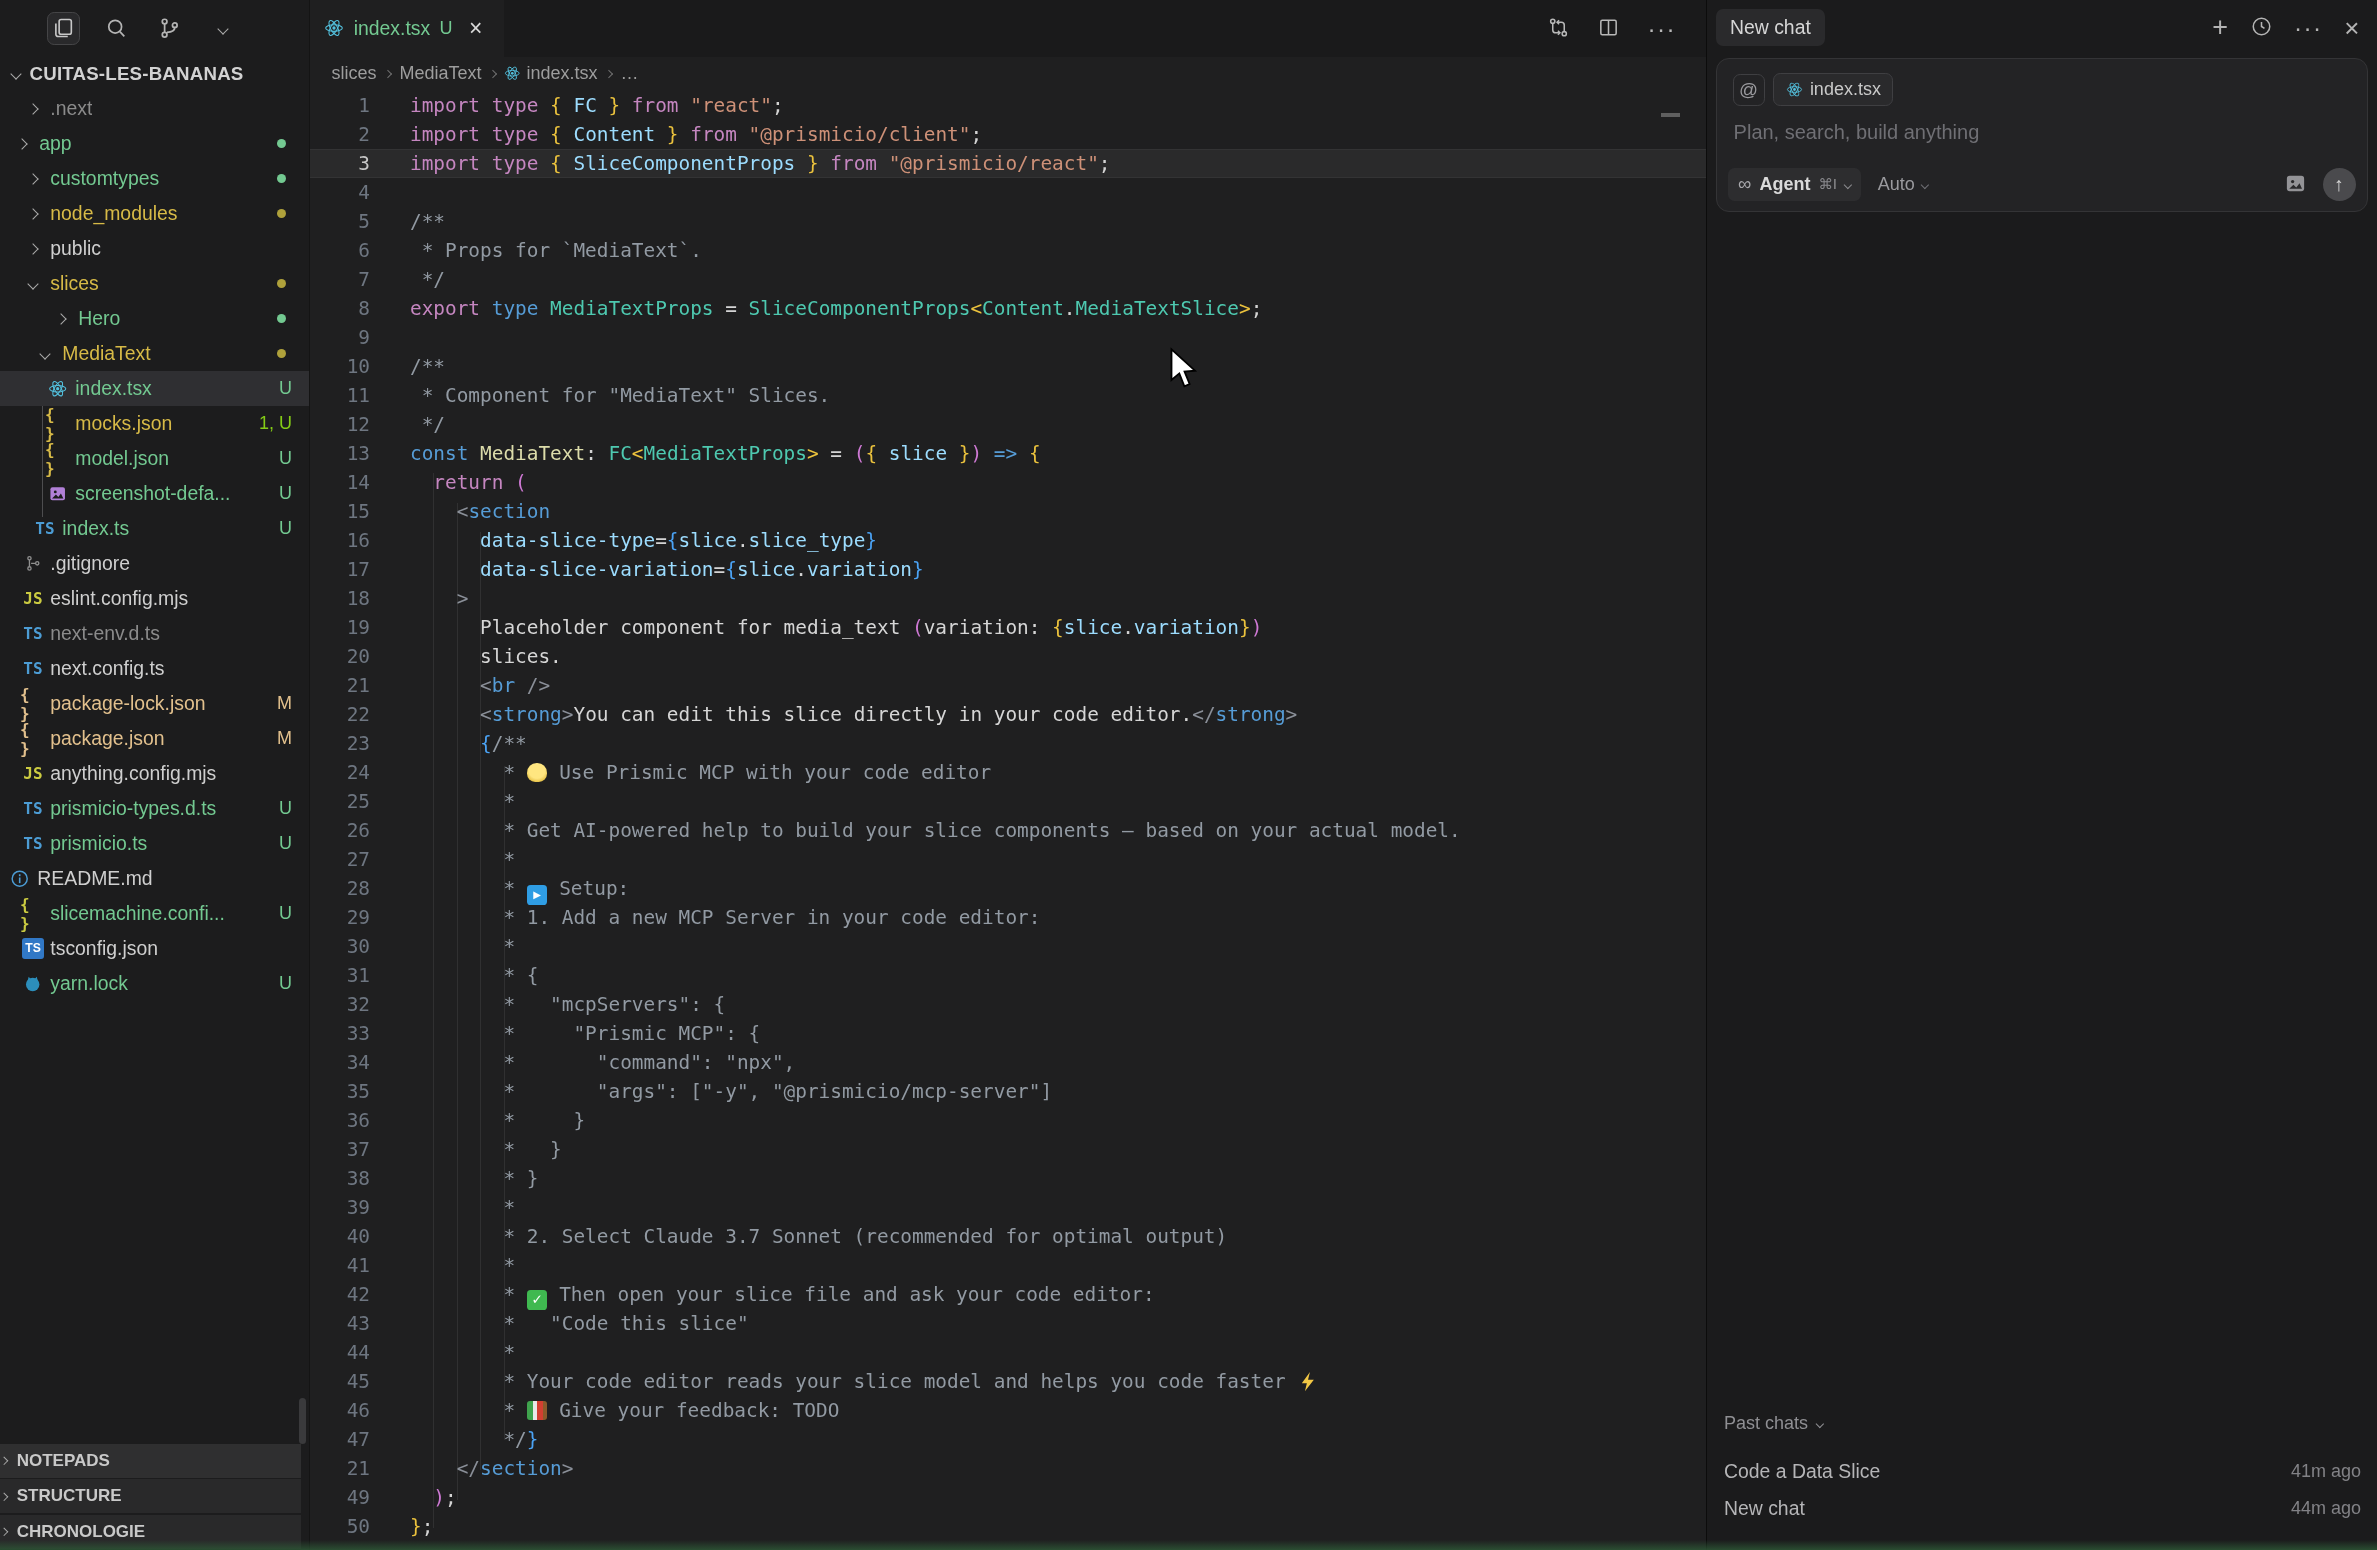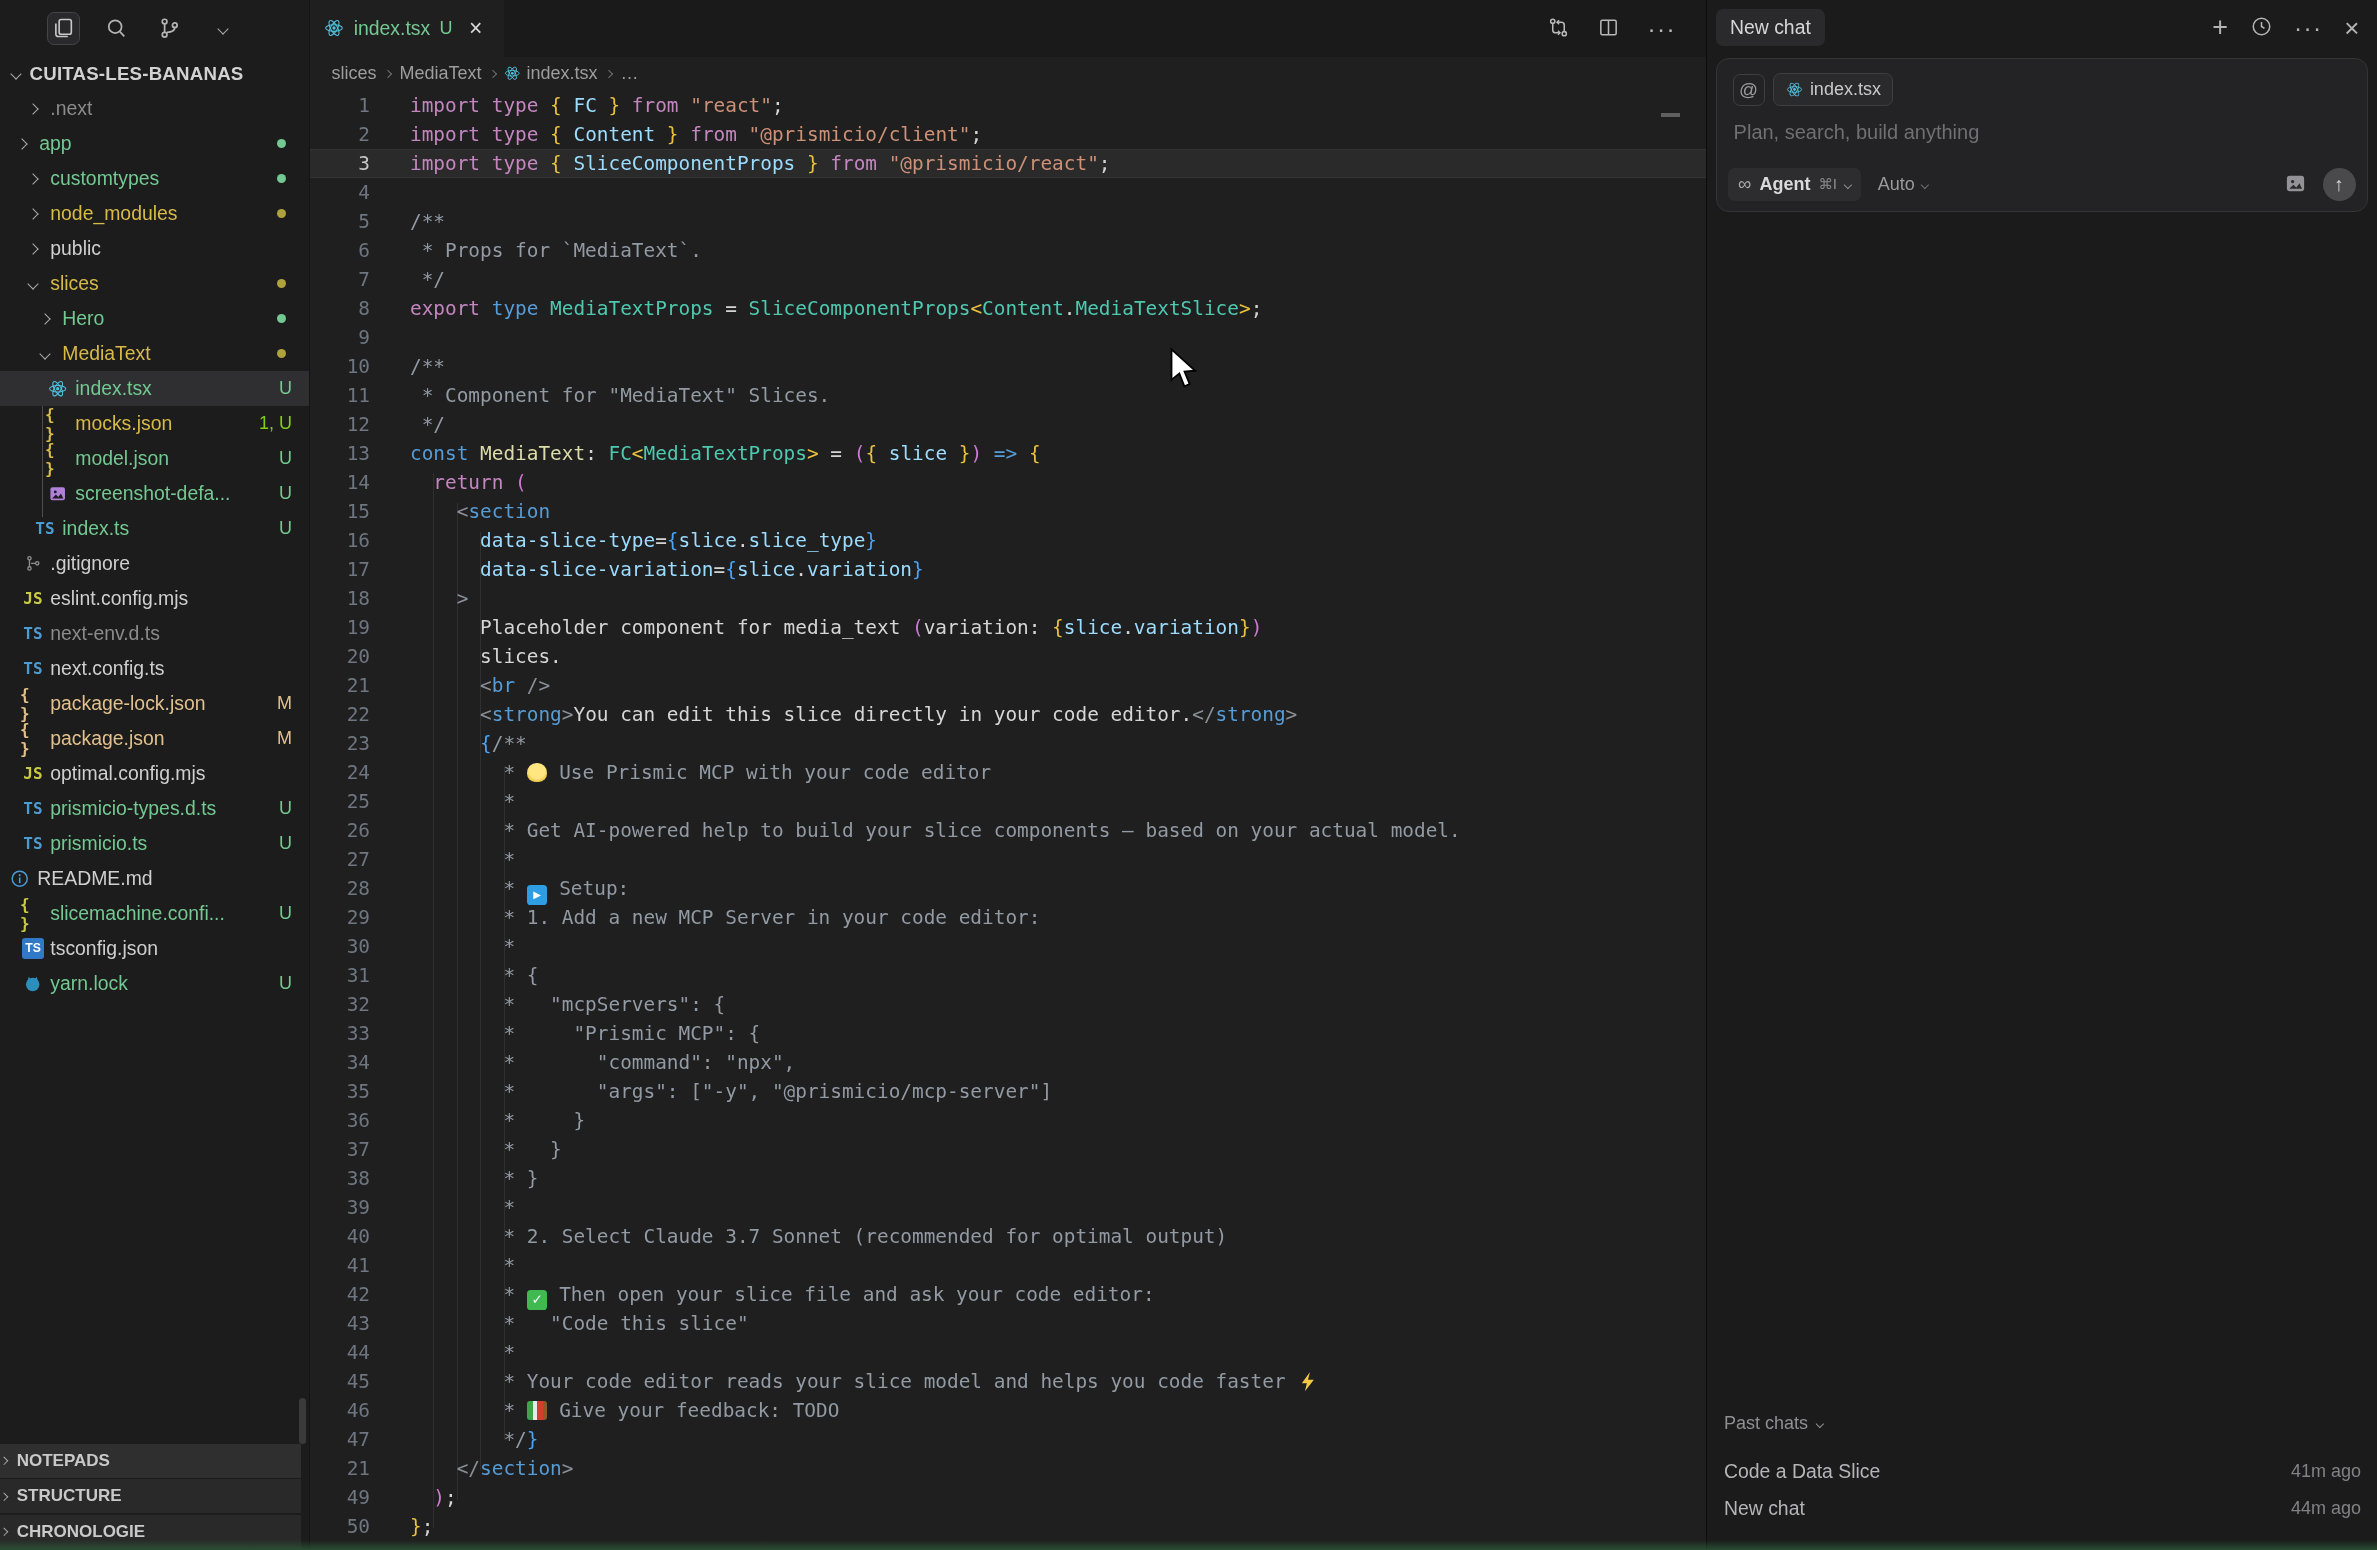--- a/index.html
+++ b/index.html
@@ -185,21 +185,21 @@
           <span class="tspacer"></span>
         </div>
         <div class="trow" style="padding-left: 20px;">
           <span class="tico">
             <span class="chev d"></span>
           </span>
           <span class="tlabel" style="color: rgb(215, 186, 71);">slices</span>
           <span class="tspacer"></span>
           <span class="tdot" style="background: rgb(175, 161, 59);"></span>
         </div>
-        <div class="trow" style="padding-left: 32px;">
+        <div class="trow" style="padding-left: 48px;">
           <span class="tico">
             <span class="chev r"></span>
           </span>
           <span class="tlabel" style="color: rgb(115, 201, 145);">Hero</span>
           <span class="tspacer"></span>
           <span class="tdot" style="background: rgb(115, 201, 145);"></span>
         </div>
         <div class="trow" style="padding-left: 32px;">
           <span class="tico">
             <span class="chev d"></span>
@@ -305,21 +305,21 @@
             <span class="fi" style="color:#E2C08D">{ }</span>
           </span>
           <span class="tlabel" style="color: rgb(226, 192, 141);">package.json</span>
           <span class="tspacer"></span>
           <span class="tbadge" style="color: rgb(226, 192, 141);">M</span>
         </div>
         <div class="trow" style="padding-left: 20px;">
           <span class="tico">
             <span class="fi" style="color:#cbcb41">JS</span>
           </span>
-          <span class="tlabel" style="color: rgb(207, 207, 207);">optimal.config.mjs</span>
+          <span class="tlabel" style="color: rgb(207, 207, 207);">anything.config.mjs</span>
           <span class="tspacer"></span>
         </div>
         <div class="trow" style="padding-left: 20px;">
           <span class="tico">
             <span class="fi" style="color:#4c9cd4">TS</span>
           </span>
           <span class="tlabel" style="color: rgb(115, 201, 145);">prismicio-types.d.ts</span>
           <span class="tspacer"></span>
           <span class="tbadge" style="color: rgb(115, 201, 145);">U</span>
         </div>

